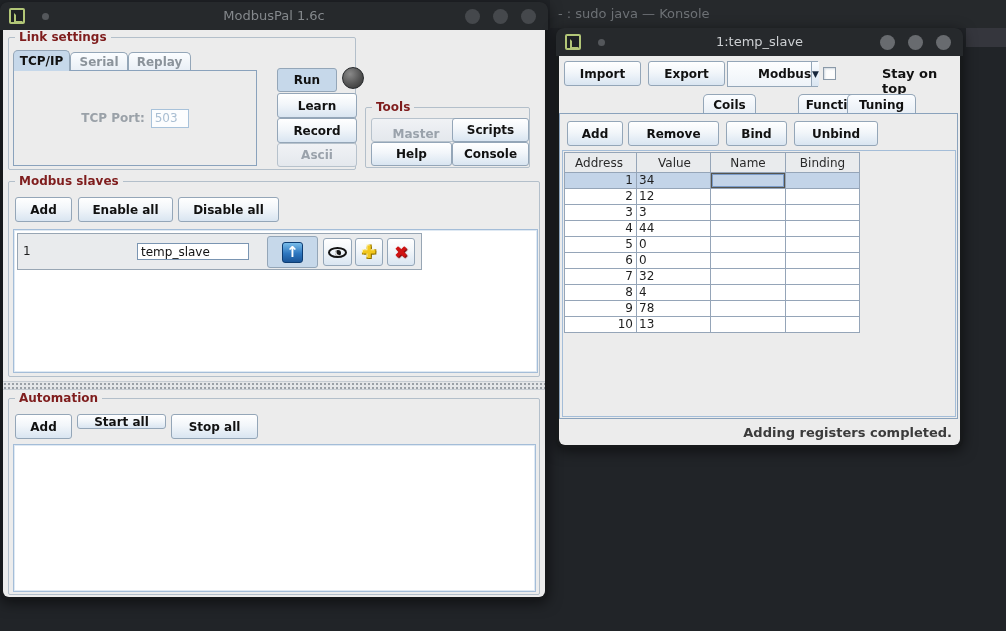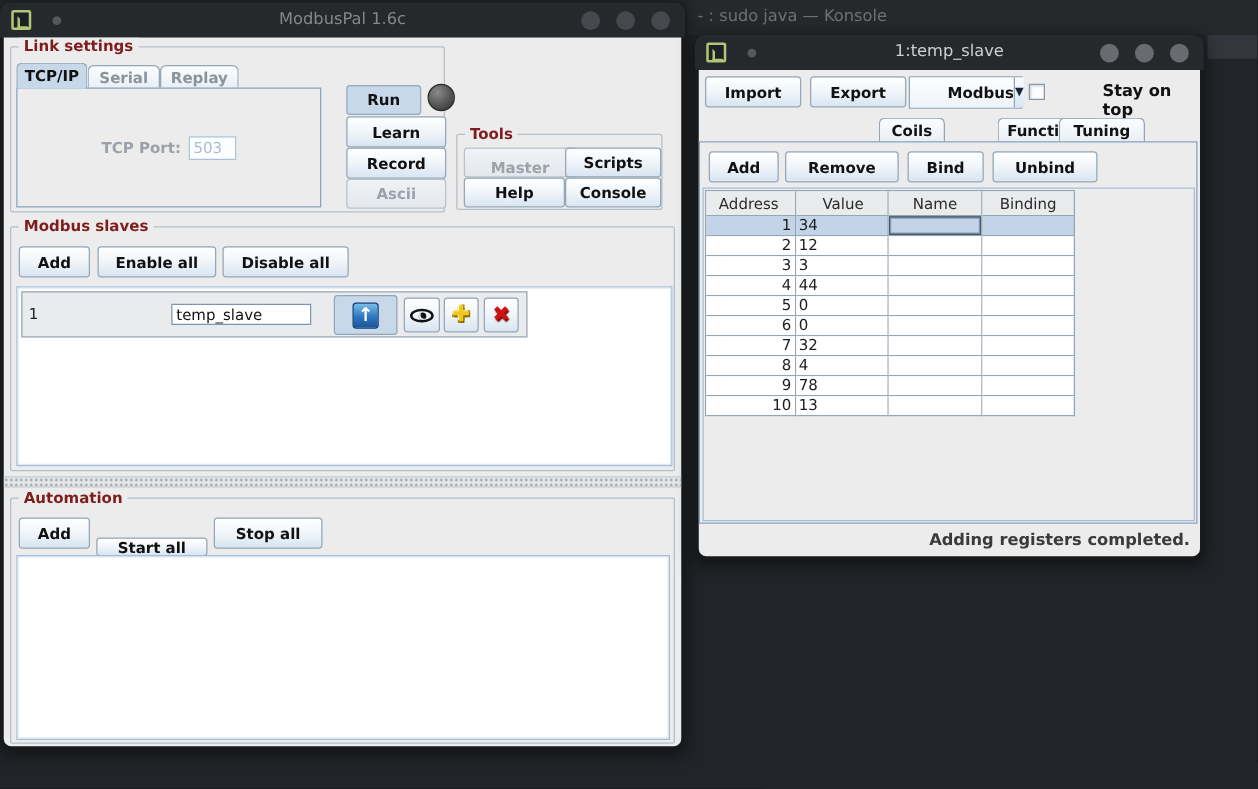--- a/index.html
+++ b/index.html
@@ -189,21 +189,21 @@
       </div>
     </div>
 
     <div class="splitter" style="left:0;top:351px;width:542px;height:9px;"></div>
 
     <div class="group" style="left:5px;top:368px;width:532px;height:197px;">
       <span class="gtitle">Automation</span>
       <div class="btn" style="left:6px;top:15px;width:57px;height:25px;">
         <span>Add</span>
       </div>
-      <div class="btn" style="left:68px;top:15px;width:89px;height:15px;margin-top:16px;">
+      <div class="btn" style="left:68px;top:15px;width:89px;height:15px;">
         <span>Start all</span>
       </div>
       <div class="btn" style="left:162px;top:15px;width:87px;height:25px;">
         <span>Stop all</span>
       </div>
       <div class="whitepanel" style="left:4px;top:45px;width:523px;height:148px;"></div>
     </div>
 
   </div>
 </div>

